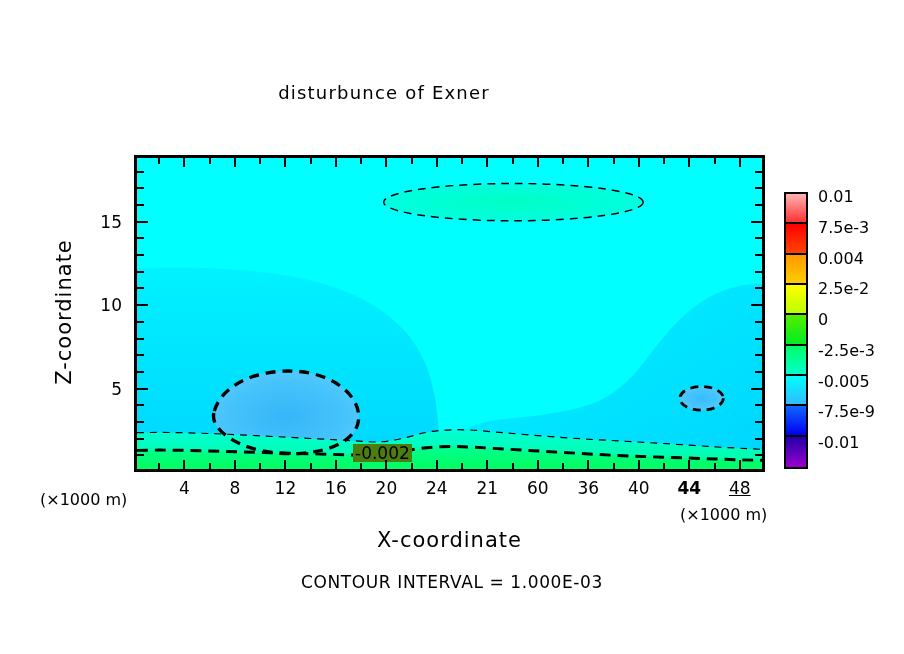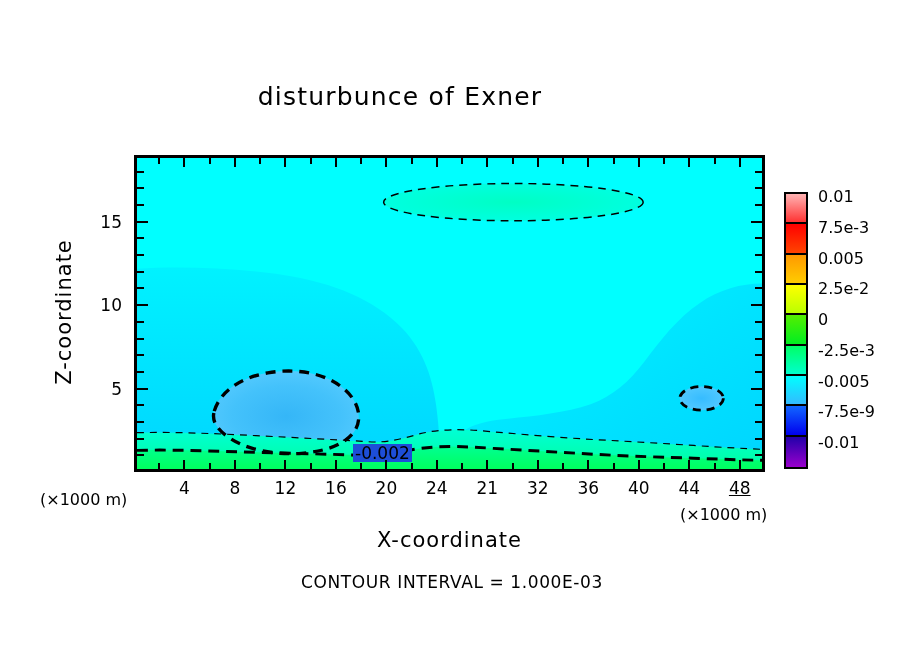--- a/index.html
+++ b/index.html
@@ -16,25 +16,24 @@
     color: #000000;
   }
 
   
   #plot-title {
     position: absolute;
     left: 0;
     top: 82px;
     width: 768px;
     text-align: center;
-    font-size: 25px;
+    font-size: 18px;
     letter-spacing: 1.2px;
     color: #000;
     white-space: nowrap;
-    margin-left: 16px;
   }
 
   
   #plot-frame {
     position: absolute;
     left: 134px;
     top: 155px;
     width: 631px;
     height: 317px;
     border: 3px solid #000000;
@@ -232,21 +231,21 @@
 
     <path fill="none" stroke="#000000" stroke-width="3.4" stroke-dasharray="10,7" d="M78,258 C84,238 104,224 132,219 C160,214 188,219 206,233
              C222,245 228,262 221,276 C213,291 192,299 166,301
              C138,303 110,297 93,285 C81,277 75,268 78,258 Z"></path>
 
     <ellipse cx="570" cy="245" rx="22" ry="12" fill="none" stroke="#000000" stroke-width="2.8" stroke-dasharray="8,6"></ellipse>
 
     <ellipse cx="380" cy="45" rx="131" ry="19" fill="none" stroke="#000000" stroke-width="1.5" stroke-dasharray="8,6"></ellipse>
   </svg>
 
-  <div style="position:absolute; left:216px; top:286px; background:#1d4ed8;
+  <div style="position:absolute; left:216px; top:286px; background:#4d7c0f;
               padding:0 2px; font-size:17px; line-height:18px; color:#000;">-0.002</div>
 </div>
 
 <div id="tick-layer">
     <div class="tick tick-x" style="left: 158.24px; height: 6px; top: 463px;"></div>
     <div class="tick tick-x" style="left: 158.24px; height: 6px; top: 158px;"></div>
     <div class="tick tick-x" style="left: 183.48px; height: 9px; top: 460px;"></div>
     <div class="tick tick-x" style="left: 183.48px; height: 9px; top: 158px;"></div>
     <div class="tick tick-x" style="left: 208.72px; height: 6px; top: 463px;"></div>
     <div class="tick tick-x" style="left: 208.72px; height: 6px; top: 158px;"></div>
@@ -331,24 +330,24 @@
   </div>
 
 <div id="xtick-layer">
     <div class="axis-label-text xtick-label" style="left: 184.48px;">4</div>
     <div class="axis-label-text xtick-label" style="left: 234.96px;">8</div>
     <div class="axis-label-text xtick-label" style="left: 285.44px;">12</div>
     <div class="axis-label-text xtick-label" style="left: 335.92px;">16</div>
     <div class="axis-label-text xtick-label" style="left: 386.4px;">20</div>
     <div class="axis-label-text xtick-label" style="left: 436.88px;">24</div>
     <div class="axis-label-text xtick-label" style="left: 487.36px;">21</div>
-    <div class="axis-label-text xtick-label" style="left: 537.84px;">32</div>
+    <div class="axis-label-text xtick-label" style="left: 537.84px;">60</div>
     <div class="axis-label-text xtick-label" style="left: 588.32px;">36</div>
     <div class="axis-label-text xtick-label" style="left: 638.8px;">40</div>
-    <div class="axis-label-text xtick-label" style="left: 689.28px;">44</div>
+    <div class="axis-label-text xtick-label" style="left: 689.28px; font-weight: bold;">44</div>
     <div class="axis-label-text xtick-label" style="left: 739.76px; text-decoration: underline;">48</div>
   </div>
 <div id="ytick-layer">
     <div class="axis-label-text ytick-label" style="top: 388.579px;">5</div>
     <div class="axis-label-text ytick-label" style="top: 305.158px;">10</div>
     <div class="axis-label-text ytick-label" style="top: 221.737px;">15</div>
   </div>
 
 <div id="x-axis-title">X-coordinate</div>
 <div id="y-axis-title">Z-coordinate</div>
@@ -364,20 +363,20 @@
     <div class="cbar-band" style="height: 11.1111%; background: linear-gradient(rgb(255, 255, 0), rgb(187, 255, 0));"></div>
     <div class="cbar-band" style="height: 11.1111%; background: linear-gradient(rgb(85, 238, 0), rgb(0, 238, 34));"></div>
     <div class="cbar-band" style="height: 11.1111%; background: linear-gradient(rgb(0, 255, 102), rgb(0, 255, 204));"></div>
     <div class="cbar-band" style="height: 11.1111%; background: linear-gradient(rgb(0, 255, 255), rgb(51, 187, 255));"></div>
     <div class="cbar-band" style="height: 11.1111%; background: linear-gradient(rgb(17, 102, 255), rgb(0, 0, 238));"></div>
     <div class="cbar-band" style="height: 11.1111%; background: linear-gradient(rgb(34, 0, 170), rgb(153, 0, 204));"></div>
   </div>
 <div id="cbar-label-layer">
     <div class="cbar-tick-label" style="top: 196px;">0.01</div>
     <div class="cbar-tick-label" style="top: 226.778px;">7.5e-3</div>
-    <div class="cbar-tick-label" style="top: 257.556px;">0.005</div>
+    <div class="cbar-tick-label" style="top: 257.556px;">0.004</div>
     <div class="cbar-tick-label" style="top: 288.333px;">2.5e-2</div>
     <div class="cbar-tick-label" style="top: 319.111px;">0</div>
     <div class="cbar-tick-label" style="top: 350px; text-align: center;">-2.5e-3</div>
     <div class="cbar-tick-label" style="top: 380.667px;">-0.005</div>
     <div class="cbar-tick-label" style="top: 411.444px;">-7.5e-9</div>
     <div class="cbar-tick-label" style="top: 442.222px;">-0.01</div>
   </div>
 
 </body></html>

